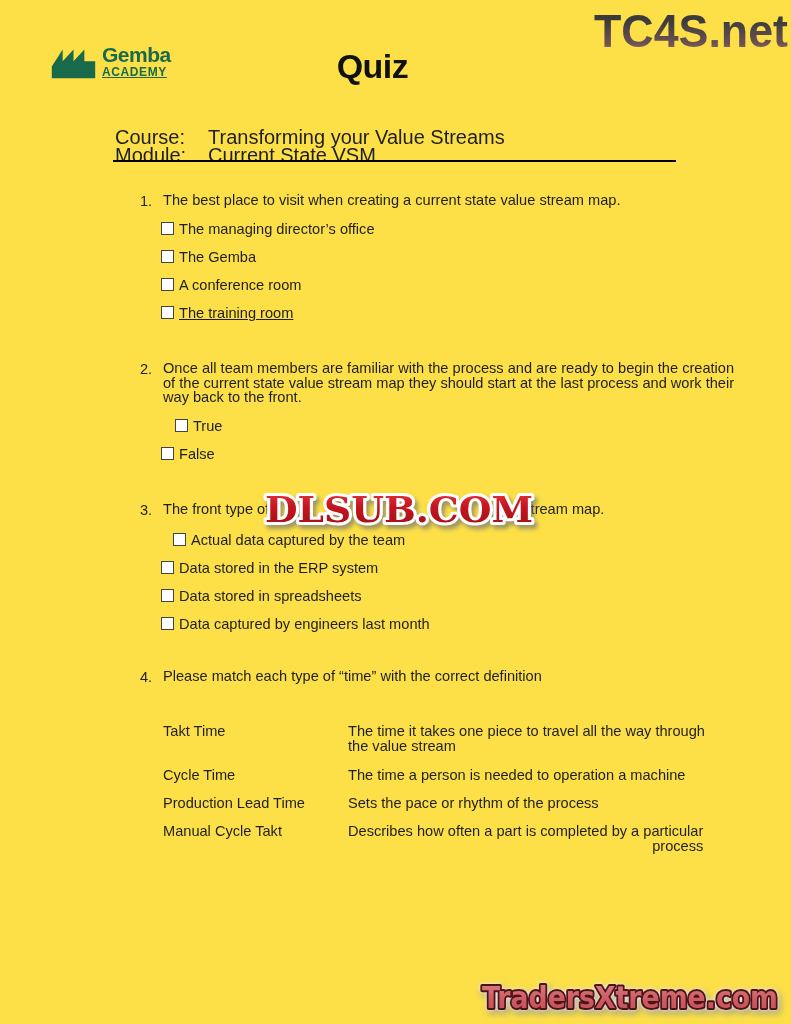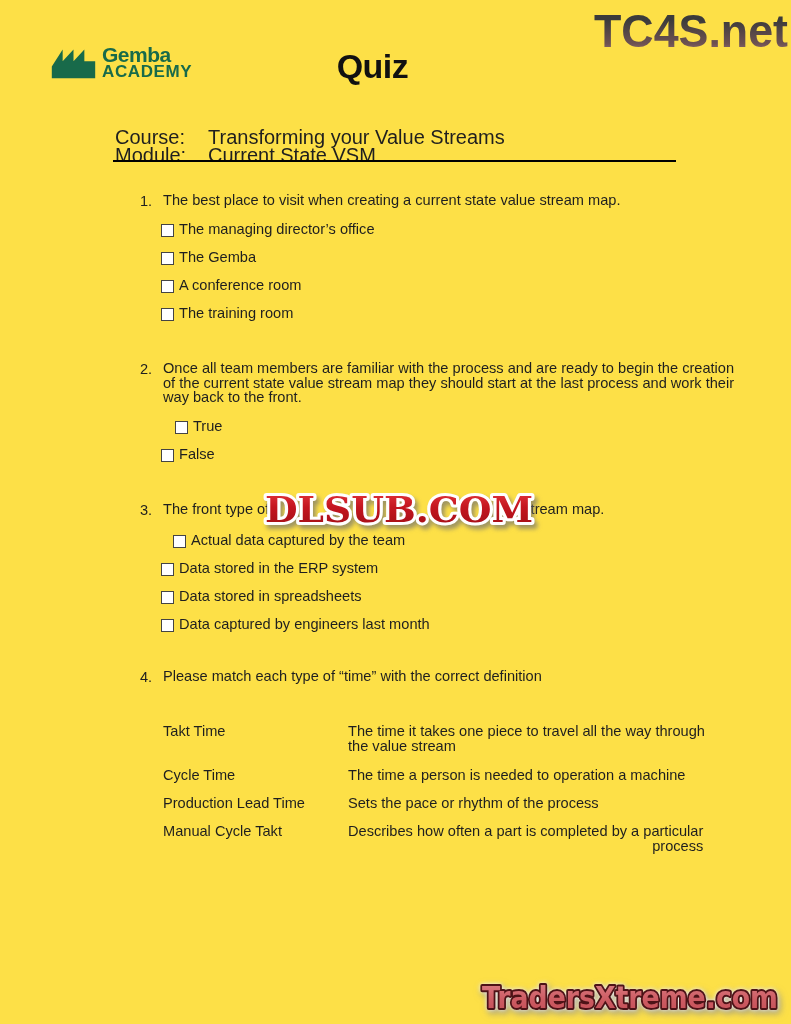--- a/index.html
+++ b/index.html
@@ -8,30 +8,30 @@
     position:relative; width:791px; height:1024px; margin:0 auto;
     background:#fde047; overflow:hidden; color:#1f1f1f;
     font-family:"Liberation Sans", sans-serif;
   }
   .abs { position:absolute; }
   .body-text { font-size:14.6px; line-height:14.6px; white-space:nowrap; }
 
   
   .logo { left:50px; top:45px; display:flex; align-items:flex-start; gap:5px; }
   .logo-text-main { font-size:21px; font-weight:bold; color:#186a4a; line-height:20px; letter-spacing:-0.5px; }
-  .logo-text-sub  { font-size:17px; font-weight:bold; color:#186a4a; letter-spacing:0.6px; line-height:14px; }
+  .logo-text-sub  { font-size:12px; font-weight:bold; color:#186a4a; letter-spacing:0.6px; line-height:14px;text-decoration:underline; }
   .quiz-title { left:0; top:47px; width:745px; text-align:center; font-size:34px; font-weight:bold; color:#111; letter-spacing:-0.5px; }
 
   
   .course-label { font-size:20px; white-space:nowrap; }
   .rule { left:113px; top:160px; width:563px; height:2px; background:#000; }
 
   
   .q-num { font-size:14.6px; white-space:nowrap; }
-  .option-row { display:flex; align-items:flex-end; gap:5px; }
+  .option-row { display:flex; align-items:flex-start; gap:5px; }
   .checkbox {
     width:13px; height:13px; border:1px solid #444; background:#fff;
     flex:0 0 13px; display:inline-block;
   }
   .wrap-lines div { white-space:nowrap; font-size:14.6px; line-height:14.6px; }
 
   
   .wm { pointer-events:none; }
 </style>
 </head>
@@ -76,21 +76,21 @@
     <span class="body-text">The managing director’s office</span>
   </div>
   <div class="abs option-row" style="left:161px; top:250px;">
     <span class="checkbox"></span>
     <span class="body-text">The Gemba</span>
   </div>
   <div class="abs option-row" style="left:161px; top:278px;">
     <span class="checkbox"></span>
     <span class="body-text">A conference room</span>
   </div>
-  <div class="abs option-row" style="left:161px; top:306px;">
+  <div class="abs option-row" style="left:161px; top:306px;text-decoration:underline;">
     <span class="checkbox"></span>
     <span class="body-text">The training room</span>
   </div>
 
   <div class="abs q-num" style="left:140px; top:361px;">2.</div>
   <div class="abs wrap-lines" style="left:163px; top:361px;">
     <div>Once all team members are familiar with the process and are ready to begin the creation</div>
     <div>of the current state value stream map they should start at the last process and work their</div>
     <div>way back to the front.</div>
   </div>

